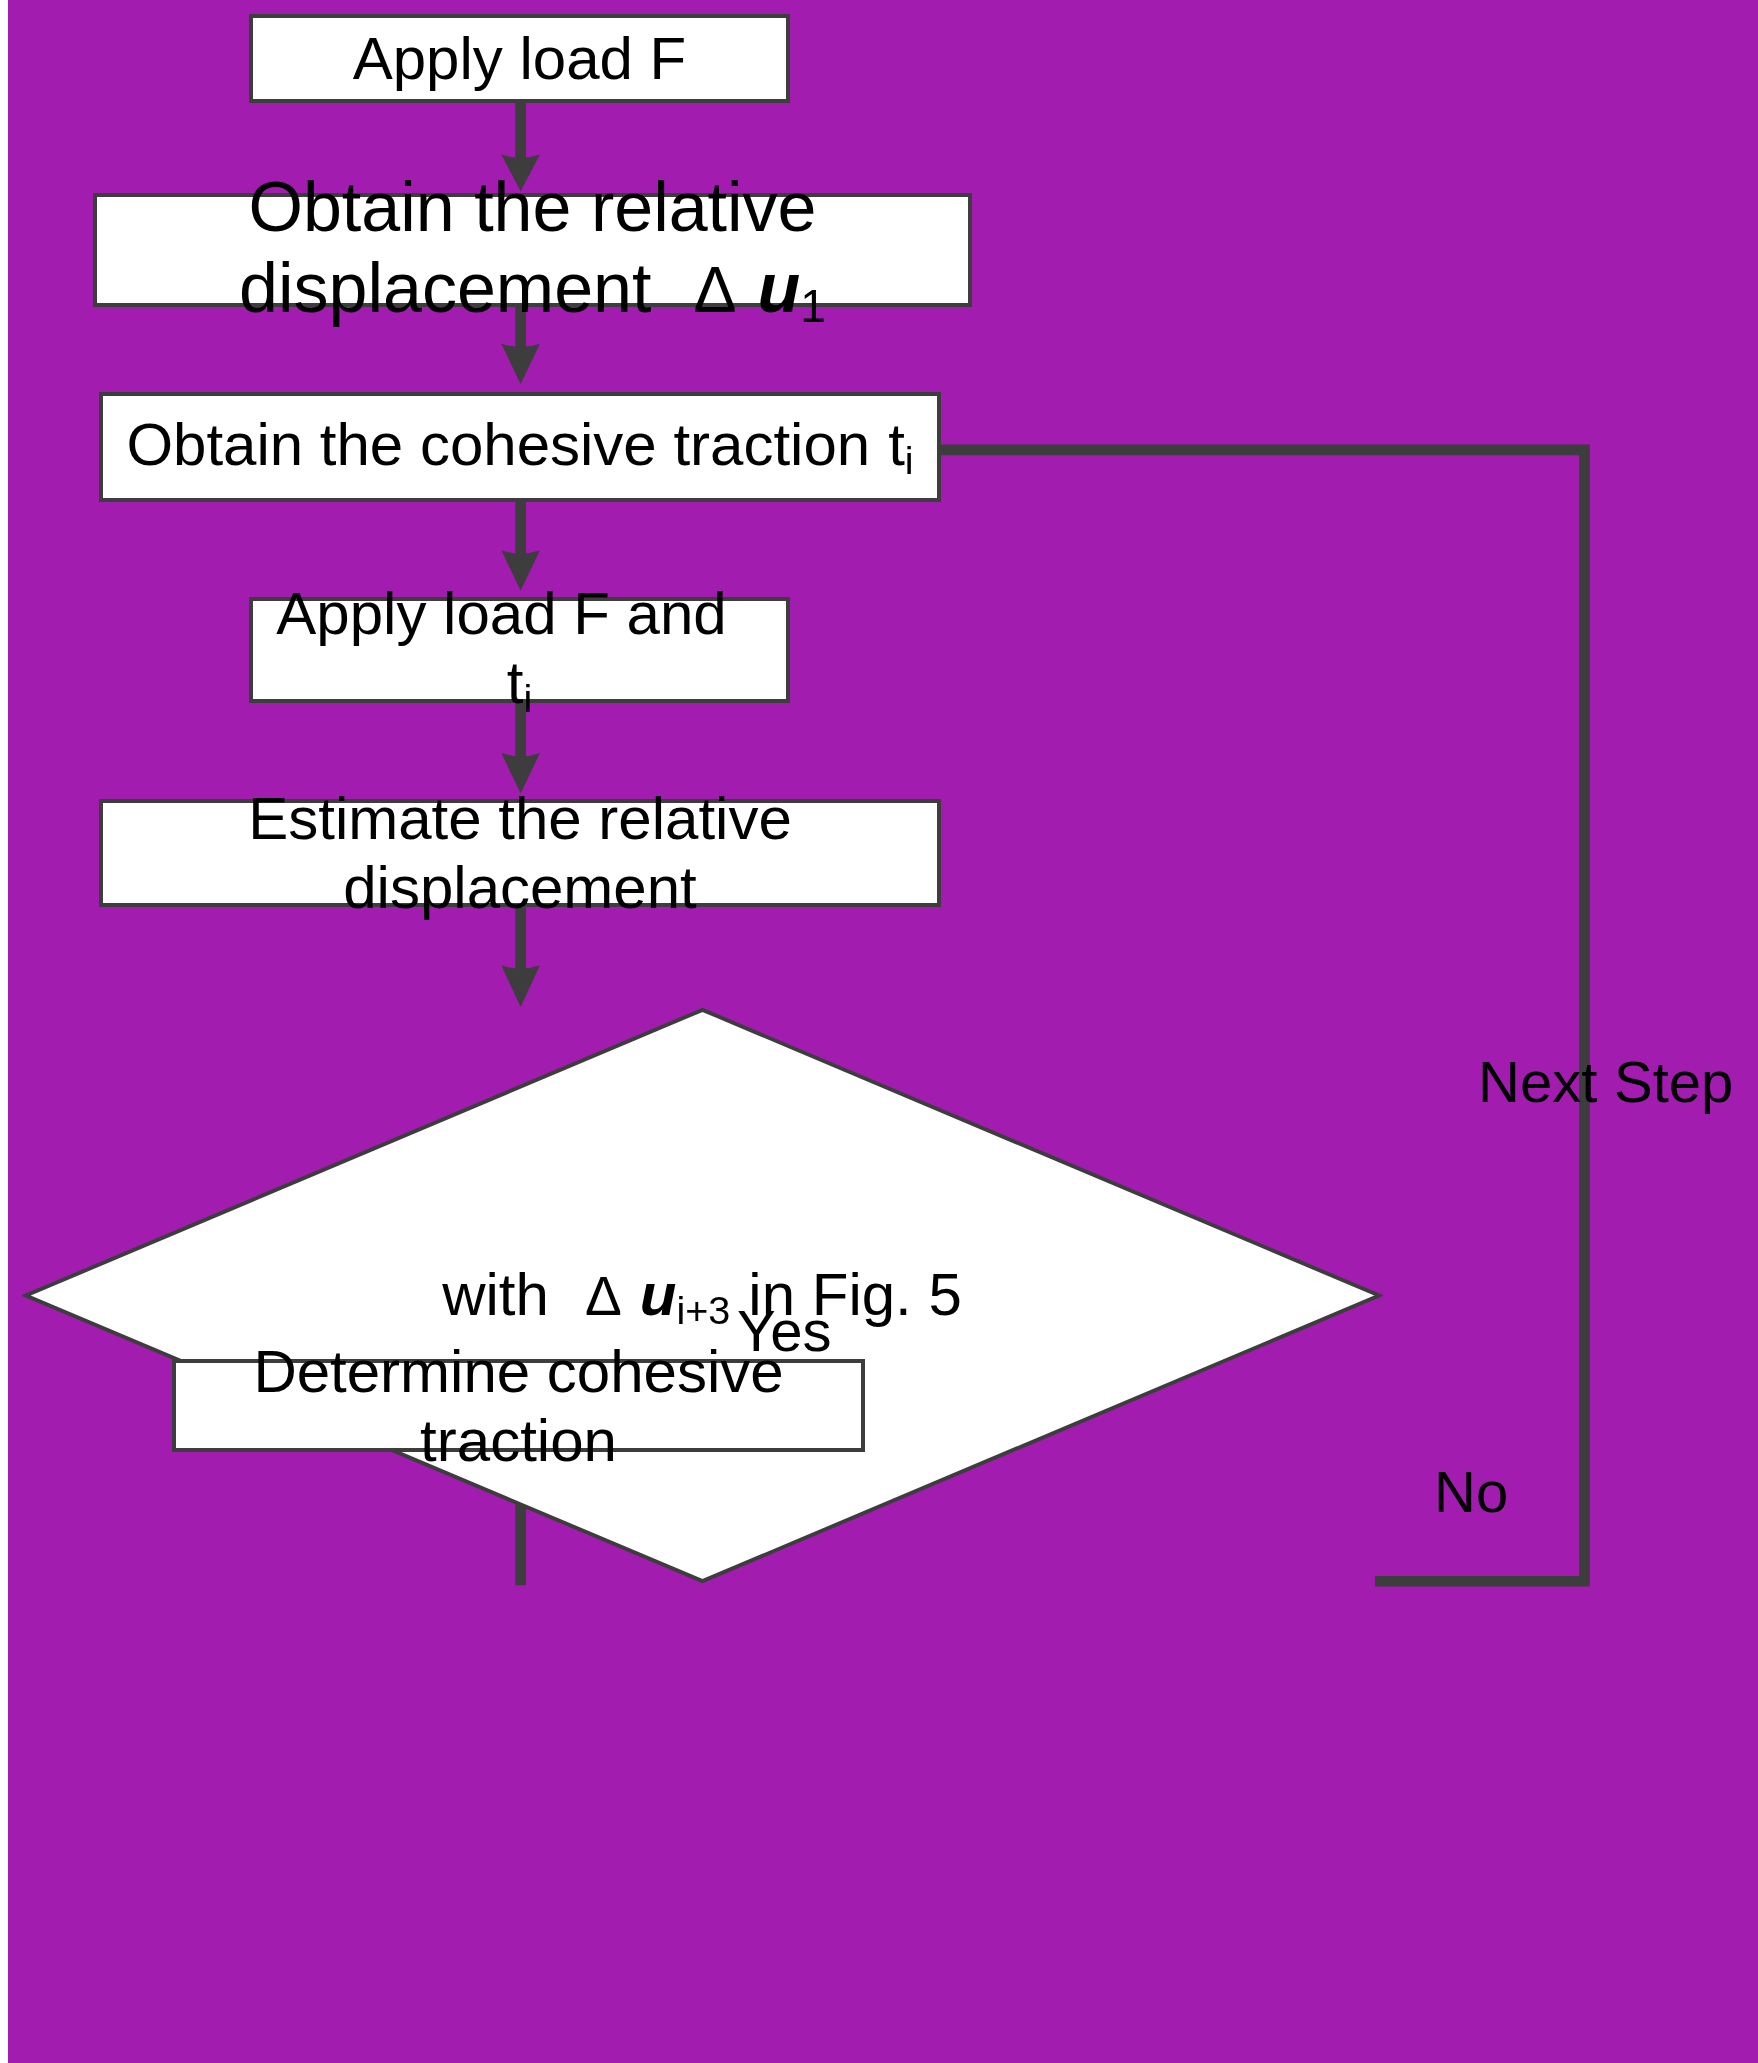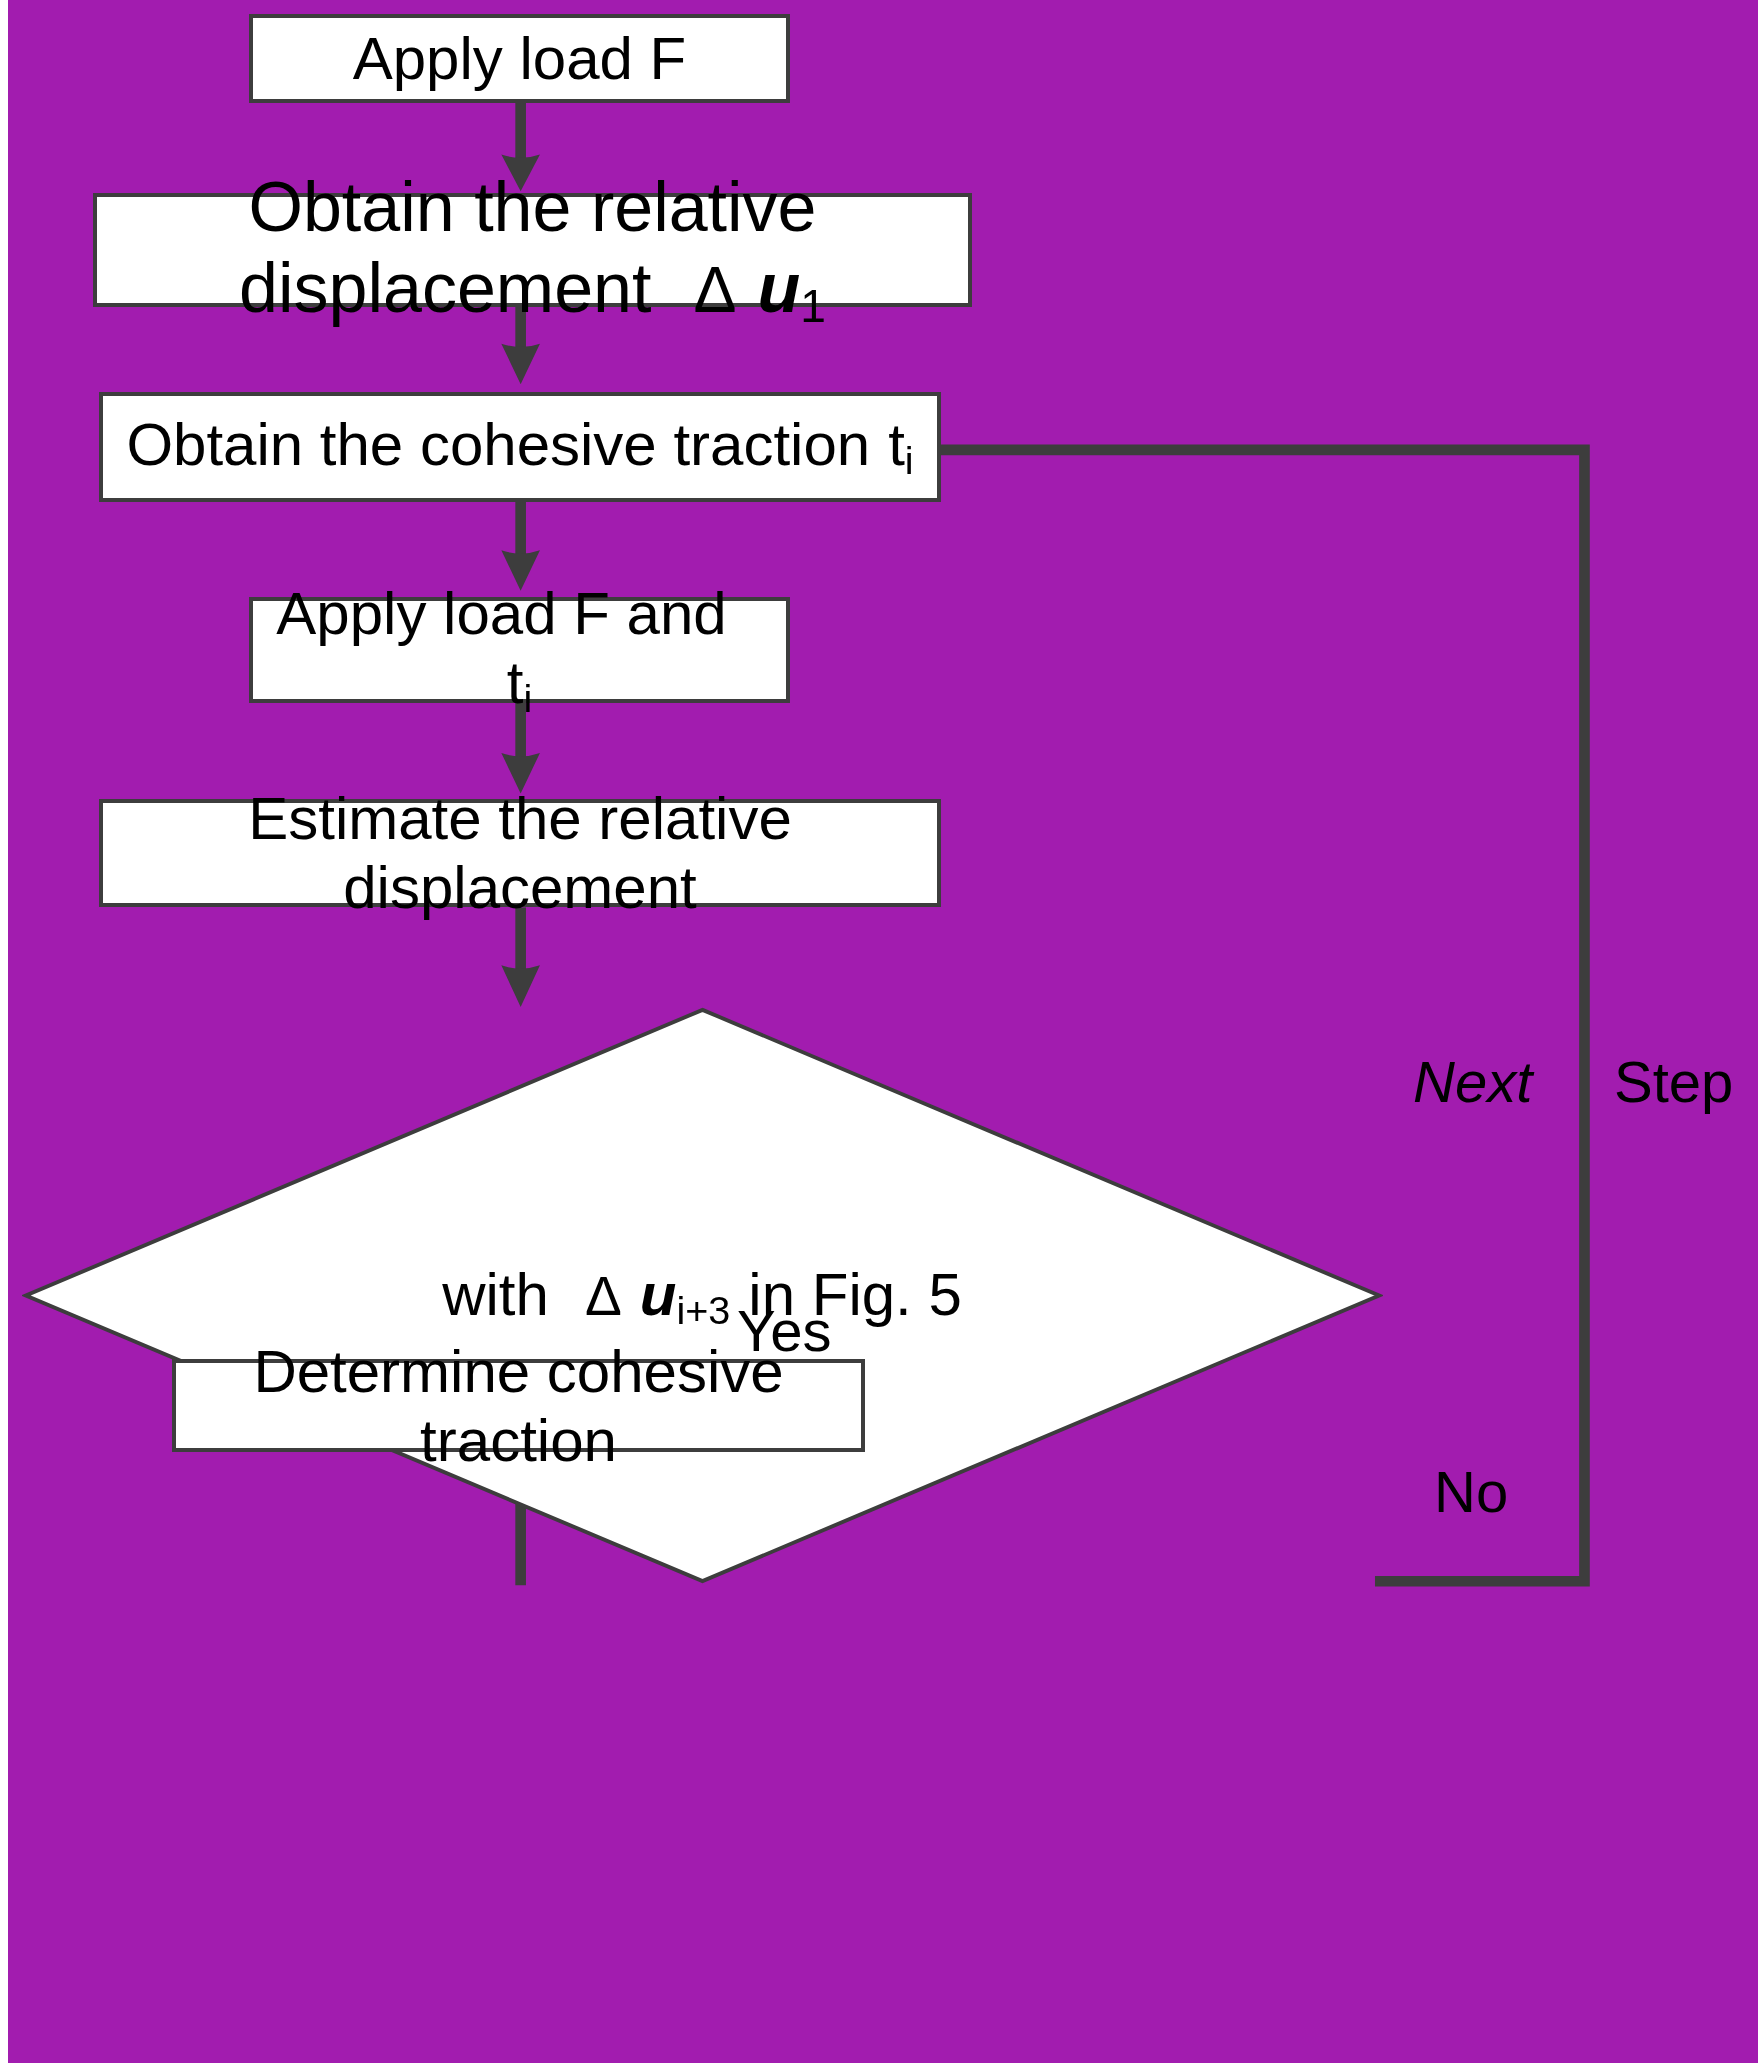--- a/index.html
+++ b/index.html
@@ -92,21 +92,21 @@
     pointer-events: none;
   }
 
   
   .edge-label {
     position: absolute;
     font-size: 58px;
     color: #000;
     white-space: nowrap;
   }
-  #lbl-next { left: 1405px; top: 1048px; font-style: italic; }
+  #lbl-next { left: 1470px; top: 1048px; }
   #lbl-step { left: 1606px; top: 1048px; }
   #lbl-no   { left: 1426px; top: 1458px; }
   #lbl-yes  { left: 729px;  top: 1297px; }
 </style>
 </head>
 <body>
 
 <div id="canvas">
 
   <svg id="connectors" viewBox="0 0 1821 2137" xmlns="http://www.w3.org/2000/svg">

